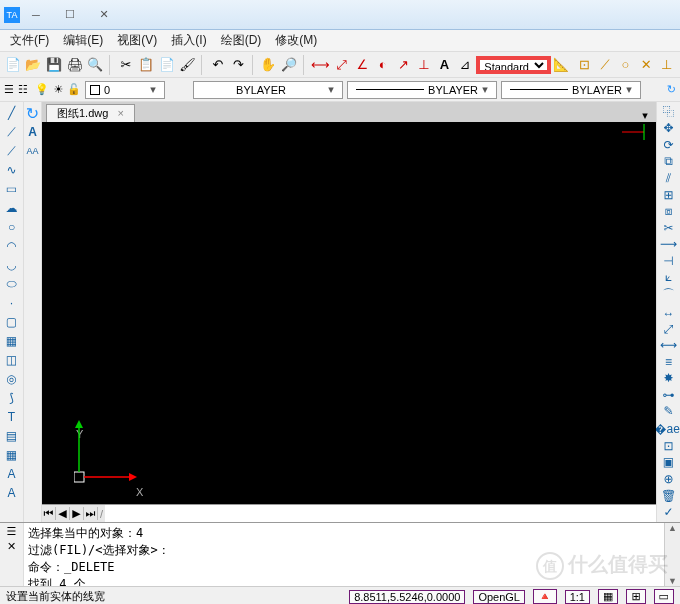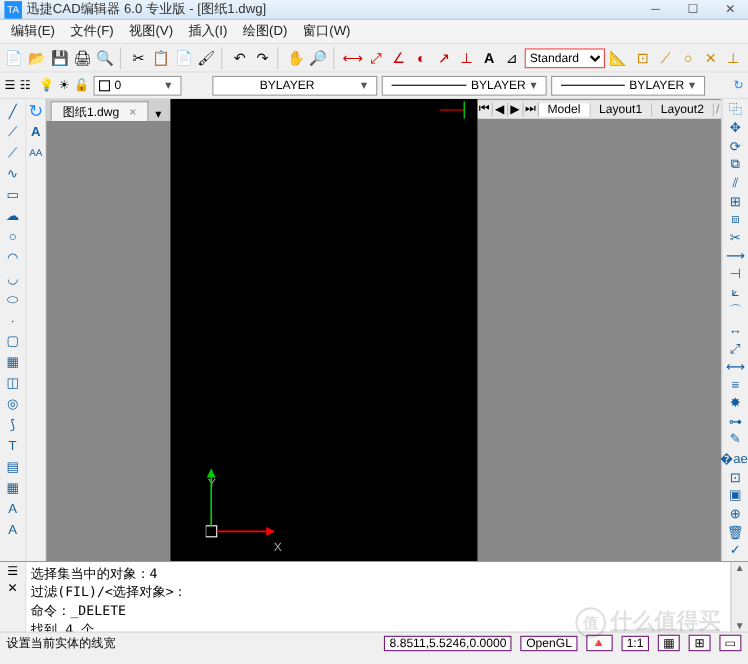--- a/index.html
+++ b/index.html
@@ -1,41 +1,41 @@
 <!DOCTYPE html>
 <html><head>
 <meta charset="utf-8">
 <style>
 * { box-sizing: border-box; margin: 0; padding: 0; font-family: "Microsoft YaHei", SimSun, Arial, sans-serif; }
 body { width: 680px; height: 604px; background: #f0f0f0; font-size: 11px; overflow: hidden; position: relative; }
 
-.titlebar { height: 18px; background: linear-gradient(#eaf3fb,#d6e7f7); display: flex; align-items: center; padding: 0 4px; border-bottom: 1px solid #a0c0e0; }
+.titlebar { height: 30px; background: linear-gradient(#eaf3fb,#d6e7f7); display: flex; align-items: center; padding: 0 4px; border-bottom: 1px solid #a0c0e0; }
 .titlebar .app-icon { width: 16px; height: 16px; background: #1e90ff; color: #fff; font-size: 9px; display: flex; align-items: center; justify-content: center; margin-right: 4px; }
 .titlebar .title { color: #333; font-size: 12px; flex: 1; }
 .titlebar .winbtns { display: flex; gap: 10px; }
 .titlebar .winbtn { width: 24px; height: 14px; display: flex; align-items: center; justify-content: center; color: #555; cursor: pointer; }
 
 .menubar { height: 22px; background: #f4f4f4; display: flex; align-items: center; padding: 0 4px; gap: 2px; border-bottom: 1px solid #ddd; }
 .menubar .mitem { padding: 2px 6px; font-size: 12px; color: #222; cursor: pointer; }
 
 .toolbar { height: 26px; background: #f0f0f0; display: flex; align-items: center; padding: 0 4px; gap: 2px; border-bottom: 1px solid #ddd; }
 .toolbar .tbtn { width: 20px; height: 20px; display: flex; align-items: center; justify-content: center; cursor: pointer; border: 1px solid transparent; font-size: 13px; }
 .toolbar .sep { width: 4px; height: 20px; border-left: 1px solid #ccc; margin: 0 2px; }
-.toolbar select, .toolbar input { height: 18px; font-size: 11px; border: 1px solid #ef4444; background: #fff; }
+.toolbar select, .toolbar input { height: 18px; font-size: 11px; border: 4px solid #ef4444; background: #fff; text-decoration: underline; }
 
 .layerbar { height: 24px; background: #f0f0f0; display: flex; align-items: center; padding: 0 4px; gap: 4px; border-bottom: 1px solid #ddd; }
 .layerbar .layerbox { height: 18px; border: 1px solid #999; background: #fff; display: flex; align-items: center; padding: 0 4px; font-size: 11px; }
 .layerbar .dropdown-arrow { width: 14px; text-align: center; cursor: pointer; color: #555; }
 
 .workspace { display: flex; height: 420px; }
 .vtoolbar { width: 24px; background: #f0f0f0; display: flex; flex-direction: column; align-items: center; padding: 2px 0; gap: 1px; border-right: 1px solid #ddd; }
 .vtoolbar.right { border-right: none; border-left: 1px solid #ddd; }
 .vtoolbar .vbtn { width: 20px; height: 18px; display: flex; align-items: center; justify-content: center; cursor: pointer; font-size: 12px; color: #1560a0; }
 
-.canvaswrap { flex: 1; display: flex; flex-direction: row; background: #888; }
+.canvaswrap { flex: 1; display: flex; flex-direction: column; background: #888; }
 .tabrow { height: 20px; background: #d0d0d0; display: flex; align-items: flex-end; padding: 0 4px; }
 .tab { background: #f4f4f4; border: 1px solid #999; border-bottom: none; padding: 1px 10px; font-size: 11px; margin-right: 2px; cursor: pointer; }
 .tab .close { margin-left: 6px; color: #888; }
 .tabrow .spacer { flex: 1; }
 .tabrow .arrow { width: 14px; text-align: center; cursor: pointer; }
 
 .canvas { flex: 1; background: #000; position: relative; }
 .canvas .ucs { position: absolute; left: 32px; bottom: 14px; }
 .canvas .ylabel { position: absolute; left: 34px; bottom: 64px; color: #aaa; font-size: 11px; }
 .canvas .xlabel { position: absolute; left: 94px; bottom: 6px; color: #aaa; font-size: 11px; }
@@ -50,43 +50,42 @@
 
 .cmdarea { display: flex; height: 64px; border-top: 1px solid #999; }
 .cmdleft { width: 24px; background: #f0f0f0; display: flex; flex-direction: column; align-items: center; padding: 2px 0; gap: 2px; border-right: 1px solid #ddd; }
 .cmdtext { flex: 1; background: #fff; font-family: SimSun, monospace; font-size: 12px; padding: 2px 4px; white-space: pre; overflow: hidden; }
 .cmdscroll { width: 16px; background: #eee; border-left: 1px solid #ccc; display:flex; flex-direction:column; justify-content:space-between; align-items:center; font-size:9px; color:#666; }
 
 .statusbar { height: 20px; background: #f0f0f0; display: flex; align-items: center; padding: 0 6px; font-size: 11px; border-top: 1px solid #ccc; gap: 8px; }
 .statusbar .spacer { flex: 1; }
 .statusbar .cell { border: 1px solid #701a75; padding: 0 4px; background: #fafafa; }
 
-.watermark { position: absolute; right: 25px; bottom: 24px; font-size: 20px; color: rgba(0,0,0,0.12); font-weight: bold; pointer-events: none; text-decoration: underline; }
+.watermark { position: absolute; right: 12px; bottom: 24px; font-size: 20px; color: rgba(0,0,0,0.12); font-weight: bold; pointer-events: none; }
 .watermark .circ { display:inline-block; width:28px; height:28px; border:2px solid rgba(0,0,0,0.12); border-radius:50%; text-align:center; line-height:24px; font-size:14px; vertical-align:middle; margin-right:4px;}
 </style>
 </head>
 <body>
 
 <div class="titlebar">
   <div class="app-icon">TA</div>
-  <div class="title">迅捷CAD编辑器 6.0 专业版 - [图纸1.dwg]</div>
   <div class="winbtns">
     <div class="winbtn">─</div>
     <div class="winbtn">☐</div>
     <div class="winbtn">✕</div>
   </div>
 </div>
 
 <div class="menubar" id="menubar">
+    <div class="mitem">文件(F)</div>
     <div class="mitem">编辑(E)</div>
-    <div class="mitem">文件(F)</div>
     <div class="mitem">视图(V)</div>
     <div class="mitem">插入(I)</div>
     <div class="mitem">绘图(D)</div>
-    <div class="mitem">窗口(W)</div>
+    <div class="mitem">修改(M)</div>
   </div>
 
 <div class="toolbar">
   <span class="tbtn">📄</span>
   <span class="tbtn">📂</span>
   <span class="tbtn">💾</span>
   <span class="tbtn">🖨</span>
   <span class="tbtn">🔍</span>
   <span class="sep"></span>
   <span class="tbtn">✂</span>
@@ -204,25 +203,20 @@
         <polygon points="1,8 5,0 9,8" fill="#0c0"></polygon>
       </svg>
     </div>
     <div class="layouttabs">
       <div class="nav">
         <span>⏮</span>
         <span>◀</span>
         <span>▶</span>
         <span>⏭</span>
       </div>
-      <div id="layouttabs-inner" style="display:flex">
-          <div class="ltab">Model</div>
-          <div class="ltab inactive">Layout1</div>
-          <div class="ltab inactive">Layout2</div>
-        </div>
       <span class="slash">/</span>
       <div style="flex:1;background:#fff;height:100%"></div>
     </div>
   </div>
 
   <div class="vtoolbar right" id="righttools">
       <span class="vbtn">⿻</span>
       <span class="vbtn">✥</span>
       <span class="vbtn">⟳</span>
       <span class="vbtn">⧉</span>

